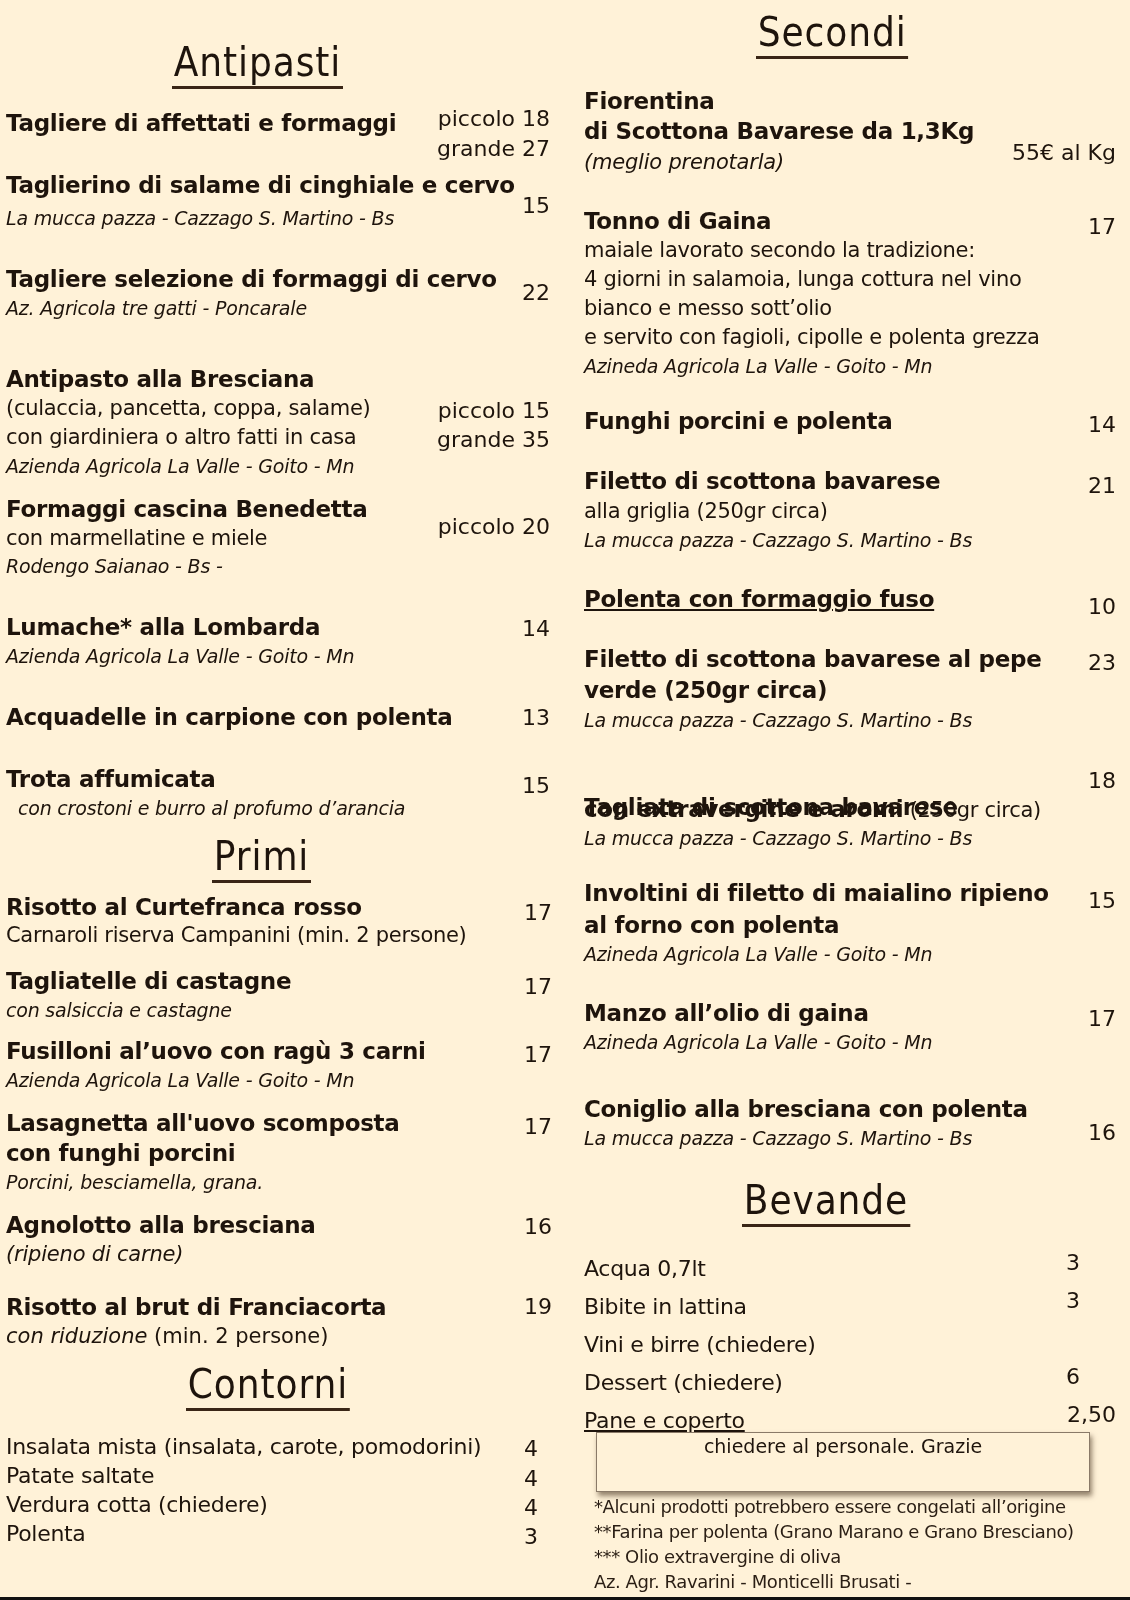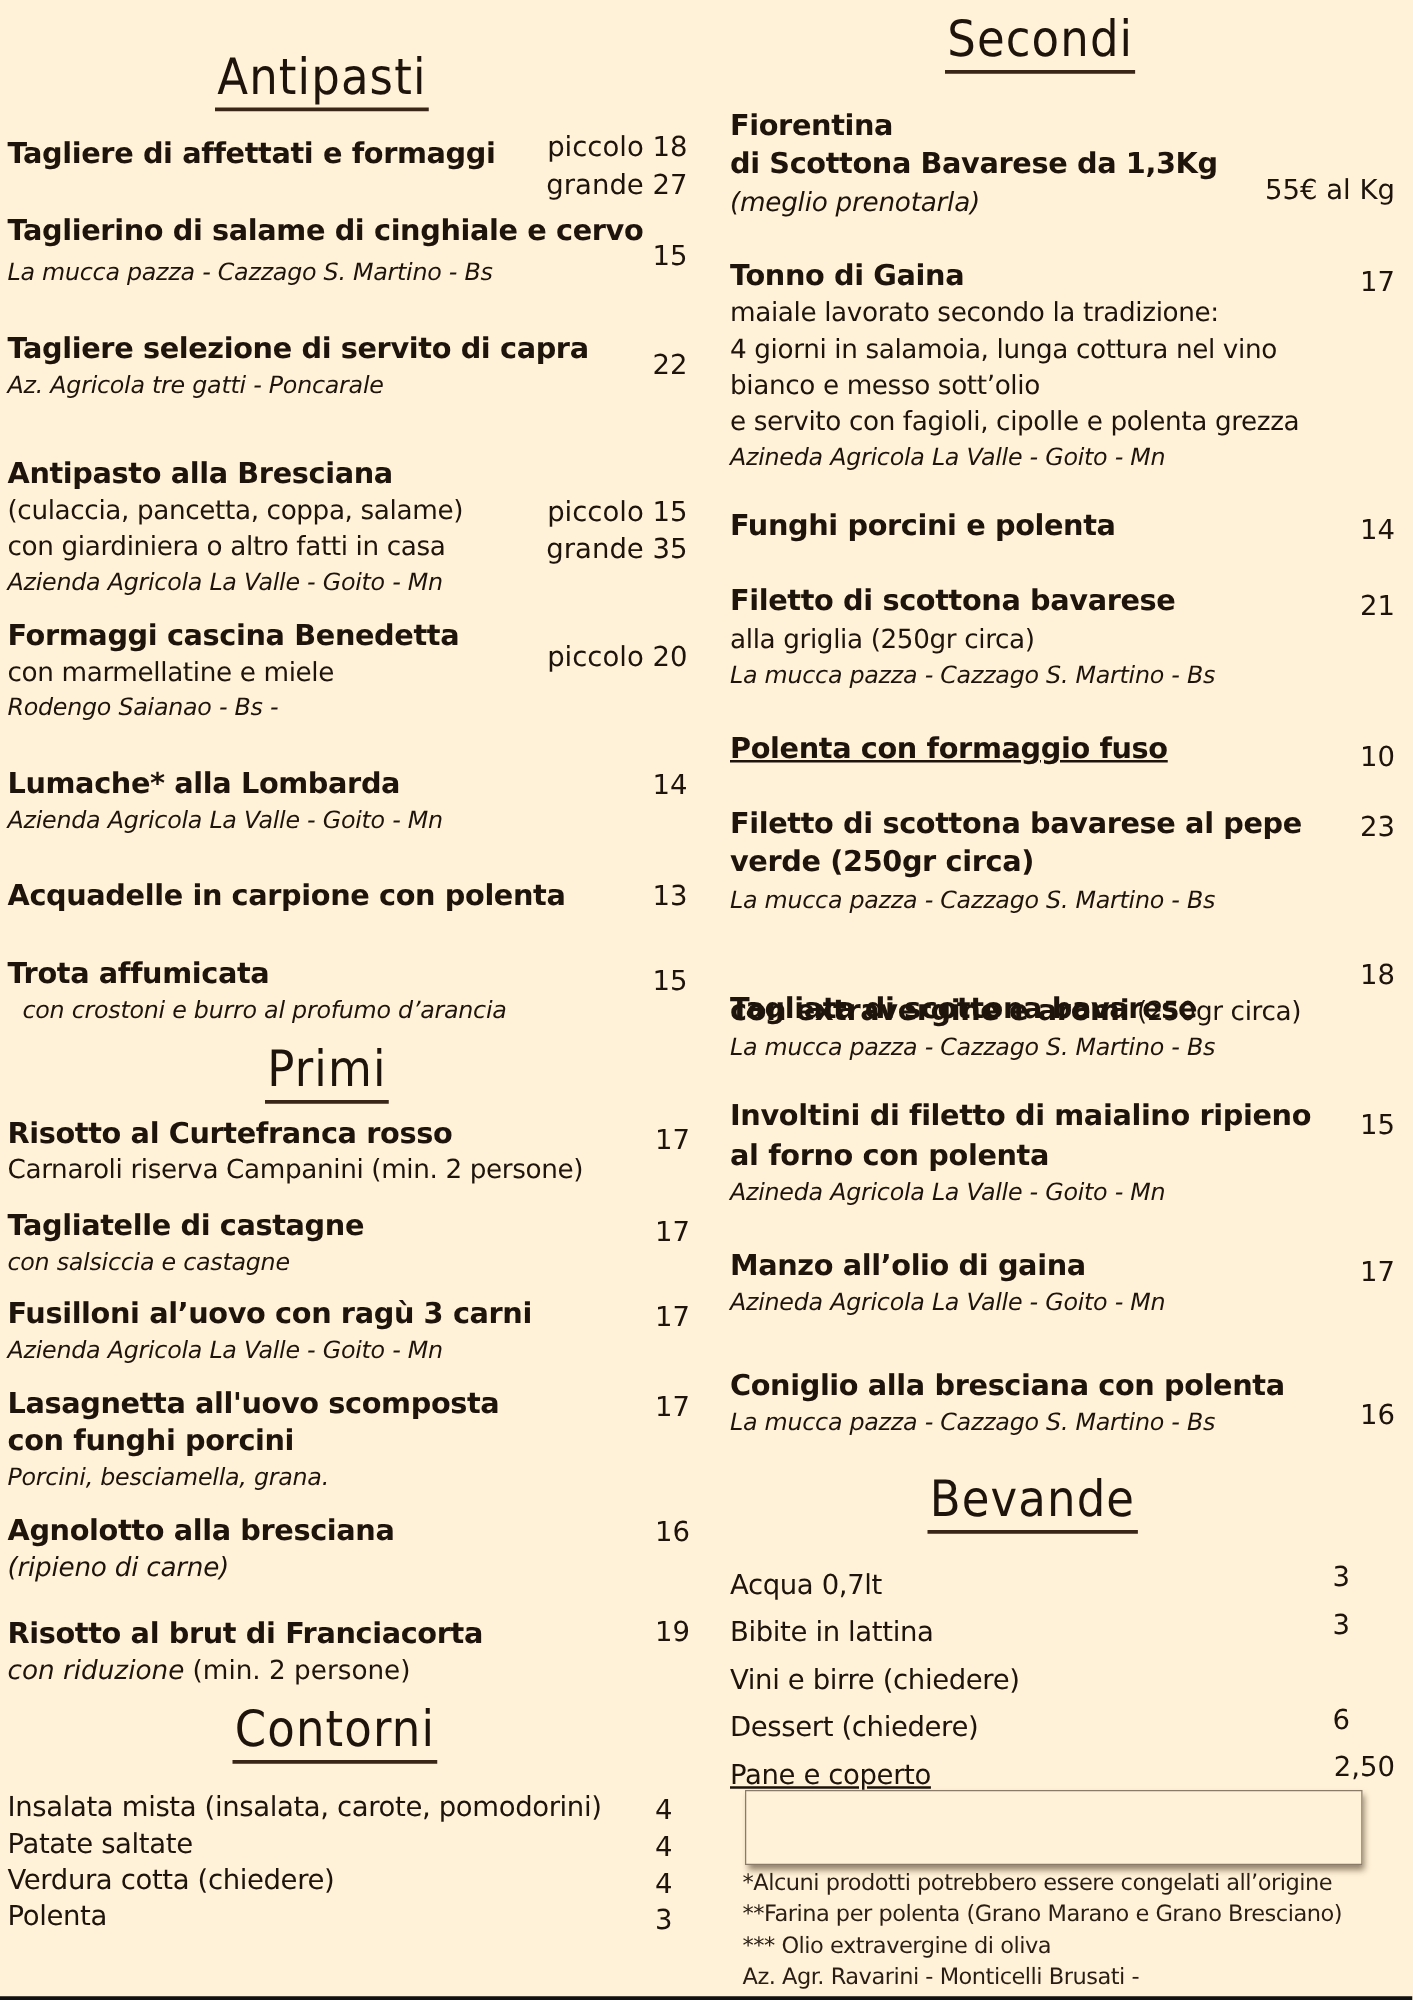--- a/index.html
+++ b/index.html
@@ -46,21 +46,21 @@
   <div class="abs price" style="right:580px;top:134px;">grande 27</div>
 </div>
 
 <div>
   <div class="abs name" style="left:6px;top:170px;">Taglierino di salame di cinghiale e cervo</div>
   <div class="abs orig" style="left:6px;top:204px;">La mucca pazza - Cazzago S. Martino - Bs</div>
   <div class="abs price" style="right:580px;top:191px;">15</div>
 </div>
 
 <div>
-  <div class="abs name" style="left:6px;top:264px;">Tagliere selezione di servito di capra</div>
+  <div class="abs name" style="left:6px;top:264px;">Tagliere selezione di formaggi di cervo</div>
   <div class="abs orig" style="left:6px;top:294px;">Az. Agricola tre gatti - Poncarale</div>
   <div class="abs price" style="right:580px;top:278px;">22</div>
 </div>
 
 <div>
   <div class="abs name" style="left:6px;top:364px;">Antipasto alla Bresciana</div>
   <div class="abs desc" style="left:6px;top:394px;">(culaccia, pancetta, coppa, salame)</div>
   <div class="abs desc" style="left:6px;top:423px;">con giardiniera o altro fatti in casa</div>
   <div class="abs orig" style="left:6px;top:452px;">Azienda Agricola La Valle - Goito - Mn</div>
   <div class="abs price" style="right:580px;top:396px;">piccolo 15</div>
@@ -235,20 +235,21 @@
 <div>
   <div class="abs plain" style="left:584px;top:1368px;">Dessert (chiedere)</div>
   <div class="abs price" style="left:1066px;top:1362px;text-align:left;">6</div>
 </div>
 <div>
   <div class="abs plain" style="left:584px;top:1406px;text-decoration:underline;">Pane e coperto</div>
   <div class="abs price" style="right:14px;top:1400px;">2,50</div>
 </div>
 
 <div class="note-box">
+  <div>chiedere al personale. Grazie</div>
 </div>
 
 <div class="abs foot" style="left:594px;top:1494px;">*Alcuni prodotti potrebbero essere congelati all’origine</div>
 <div class="abs foot" style="left:594px;top:1519px;">**Farina per polenta (Grano Marano e Grano Bresciano)</div>
 <div class="abs foot" style="left:594px;top:1544px;">*** Olio extravergine di oliva</div>
 <div class="abs foot" style="left:594px;top:1569px;">Az. Agr. Ravarini - Monticelli Brusati -</div>
 
 <div class="bottom-rule"></div>
 
 </body></html>

